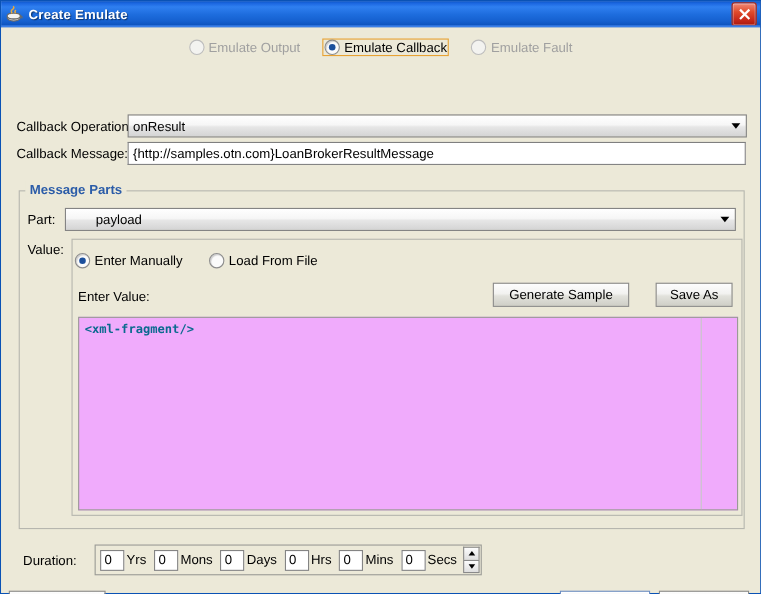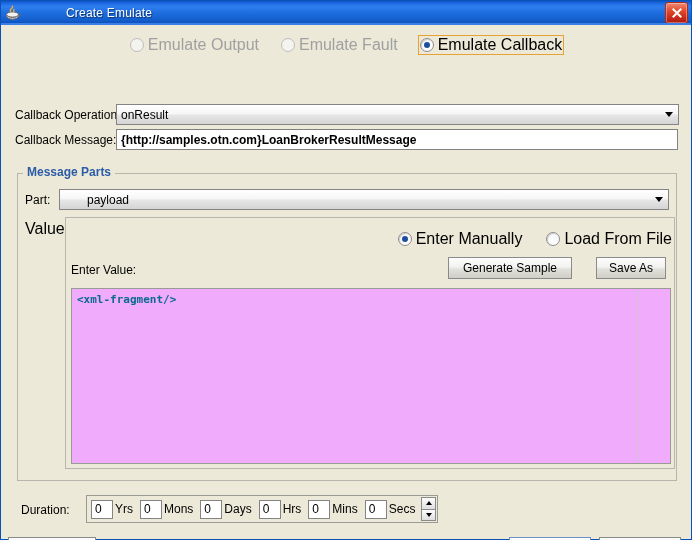--- a/index.html
+++ b/index.html
@@ -38,26 +38,25 @@
   }
   .app-icon {
     width: 18px; height: 18px;
     flex: none;
     position: relative;
     margin-right: 4px;
   }
   #title-text {
     color: #ffffff;
     font-size: 12px;
-    font-weight: normal;
+    font-weight: bold;
     text-shadow: 1px 1px 1px rgba(0,0,0,.5);
     white-space: nowrap;
     flex: 1;
     letter-spacing: .2px;
-    margin-left: 40px;
   }
   #close-btn {
     width: 21px; height: 20px;
     flex: none;
     margin-right: 1px;
     border-radius: 3px;
     background: linear-gradient(to bottom, #f08a78 0%, #e04a2a 40%, #c8291a 75%, #a81a10 100%);
     border: 1px solid #b32a12;
     box-shadow: inset 0 0 0 1px rgba(255,255,255,.35);
     position: relative;
@@ -74,21 +73,21 @@
   #close-btn .x2 { transform: rotate(-45deg); }
 
   
   #body {
     flex: 1;
     position: relative;
     padding: 0;
     background: #ece9d8;
   }
   .lbl {
-    font-size: 16px;
+    font-size: 12px;
     color: #000;
     white-space: nowrap;
   }
   .lbl.disabled { color: #a0a0a0; }
 
   
   #mode-row {
     position: absolute;
     left: 0; right: 0; top: 10px;
     display: flex;
@@ -206,21 +205,21 @@
     left: 64px; top: 192px;
     width: 610px; height: 252px;
     box-sizing: border-box;
     border: 1px solid #b6b6ae;
     background: #ece9d8;
   }
   #valuemode-row {
     position: absolute;
     left: 0; right: 0; top: 11px;
     display: flex;
-    justify-content: flex-end;
+    justify-content: flex-start;
     gap: 20px;
   }
   #entervalue-label {
     position: absolute;
     left: 5px; top: 45px;
     font-size: 12px;
   }
   .btn {
     box-sizing: border-box;
     border: 1px solid #8a8a8a;
@@ -373,43 +372,43 @@
     </span>
   </div>
 
   <div id="body">
 
     <div id="mode-row">
       <div class="radio-item">
         <span class="radio disabled"></span>
         <span class="lbl disabled">Emulate Output</span>
       </div>
+      <div class="radio-item focused">
+        <span class="radio checked"></span>
+        <span class="lbl">Emulate Callback</span>
+      </div>
       <div class="radio-item">
         <span class="radio disabled"></span>
         <span class="lbl disabled">Emulate Fault</span>
-      </div>
-      <div class="radio-item focused">
-        <span class="radio checked"></span>
-        <span class="lbl">Emulate Callback</span>
       </div>
     </div>
 
     <div class="field-row" style="left:14px; top:79px; width:664px;">
       <span class="row-label" style="width:94px;">Callback Operation:</span>
       <span class="combo" style="width:618px; margin-left:7px;">
         <span class="combo-text">onResult</span>
         <span class="arrow">
             <i></i>
           </span>
       </span>
     </div>
 
     <div class="field-row" style="left:14px; top:104px; width:664px;">
       <span class="row-label" style="width:94px;">Callback Message:</span>
-      <span class="txtfield" style="width:562px; margin-left:7px;font-weight:bold;">{http://samples.otn.com}LoanBrokerResultMessage</span>
+      <span class="txtfield" style="width:562px; margin-left:7px;">{http://samples.otn.com}LoanBrokerResultMessage</span>
     </div>
 
     <div id="group-msgparts"></div>
     <div id="group-title">Message Parts</div>
 
     <div class="field-row" style="left:24px; top:164px; width:648px;">
       <span class="row-label" style="width:34px; text-align:left;">Part:</span>
       <span class="combo" style="width:610px;padding-left:23px;">
         <span class="combo-text">payload</span>
         <span class="arrow">

